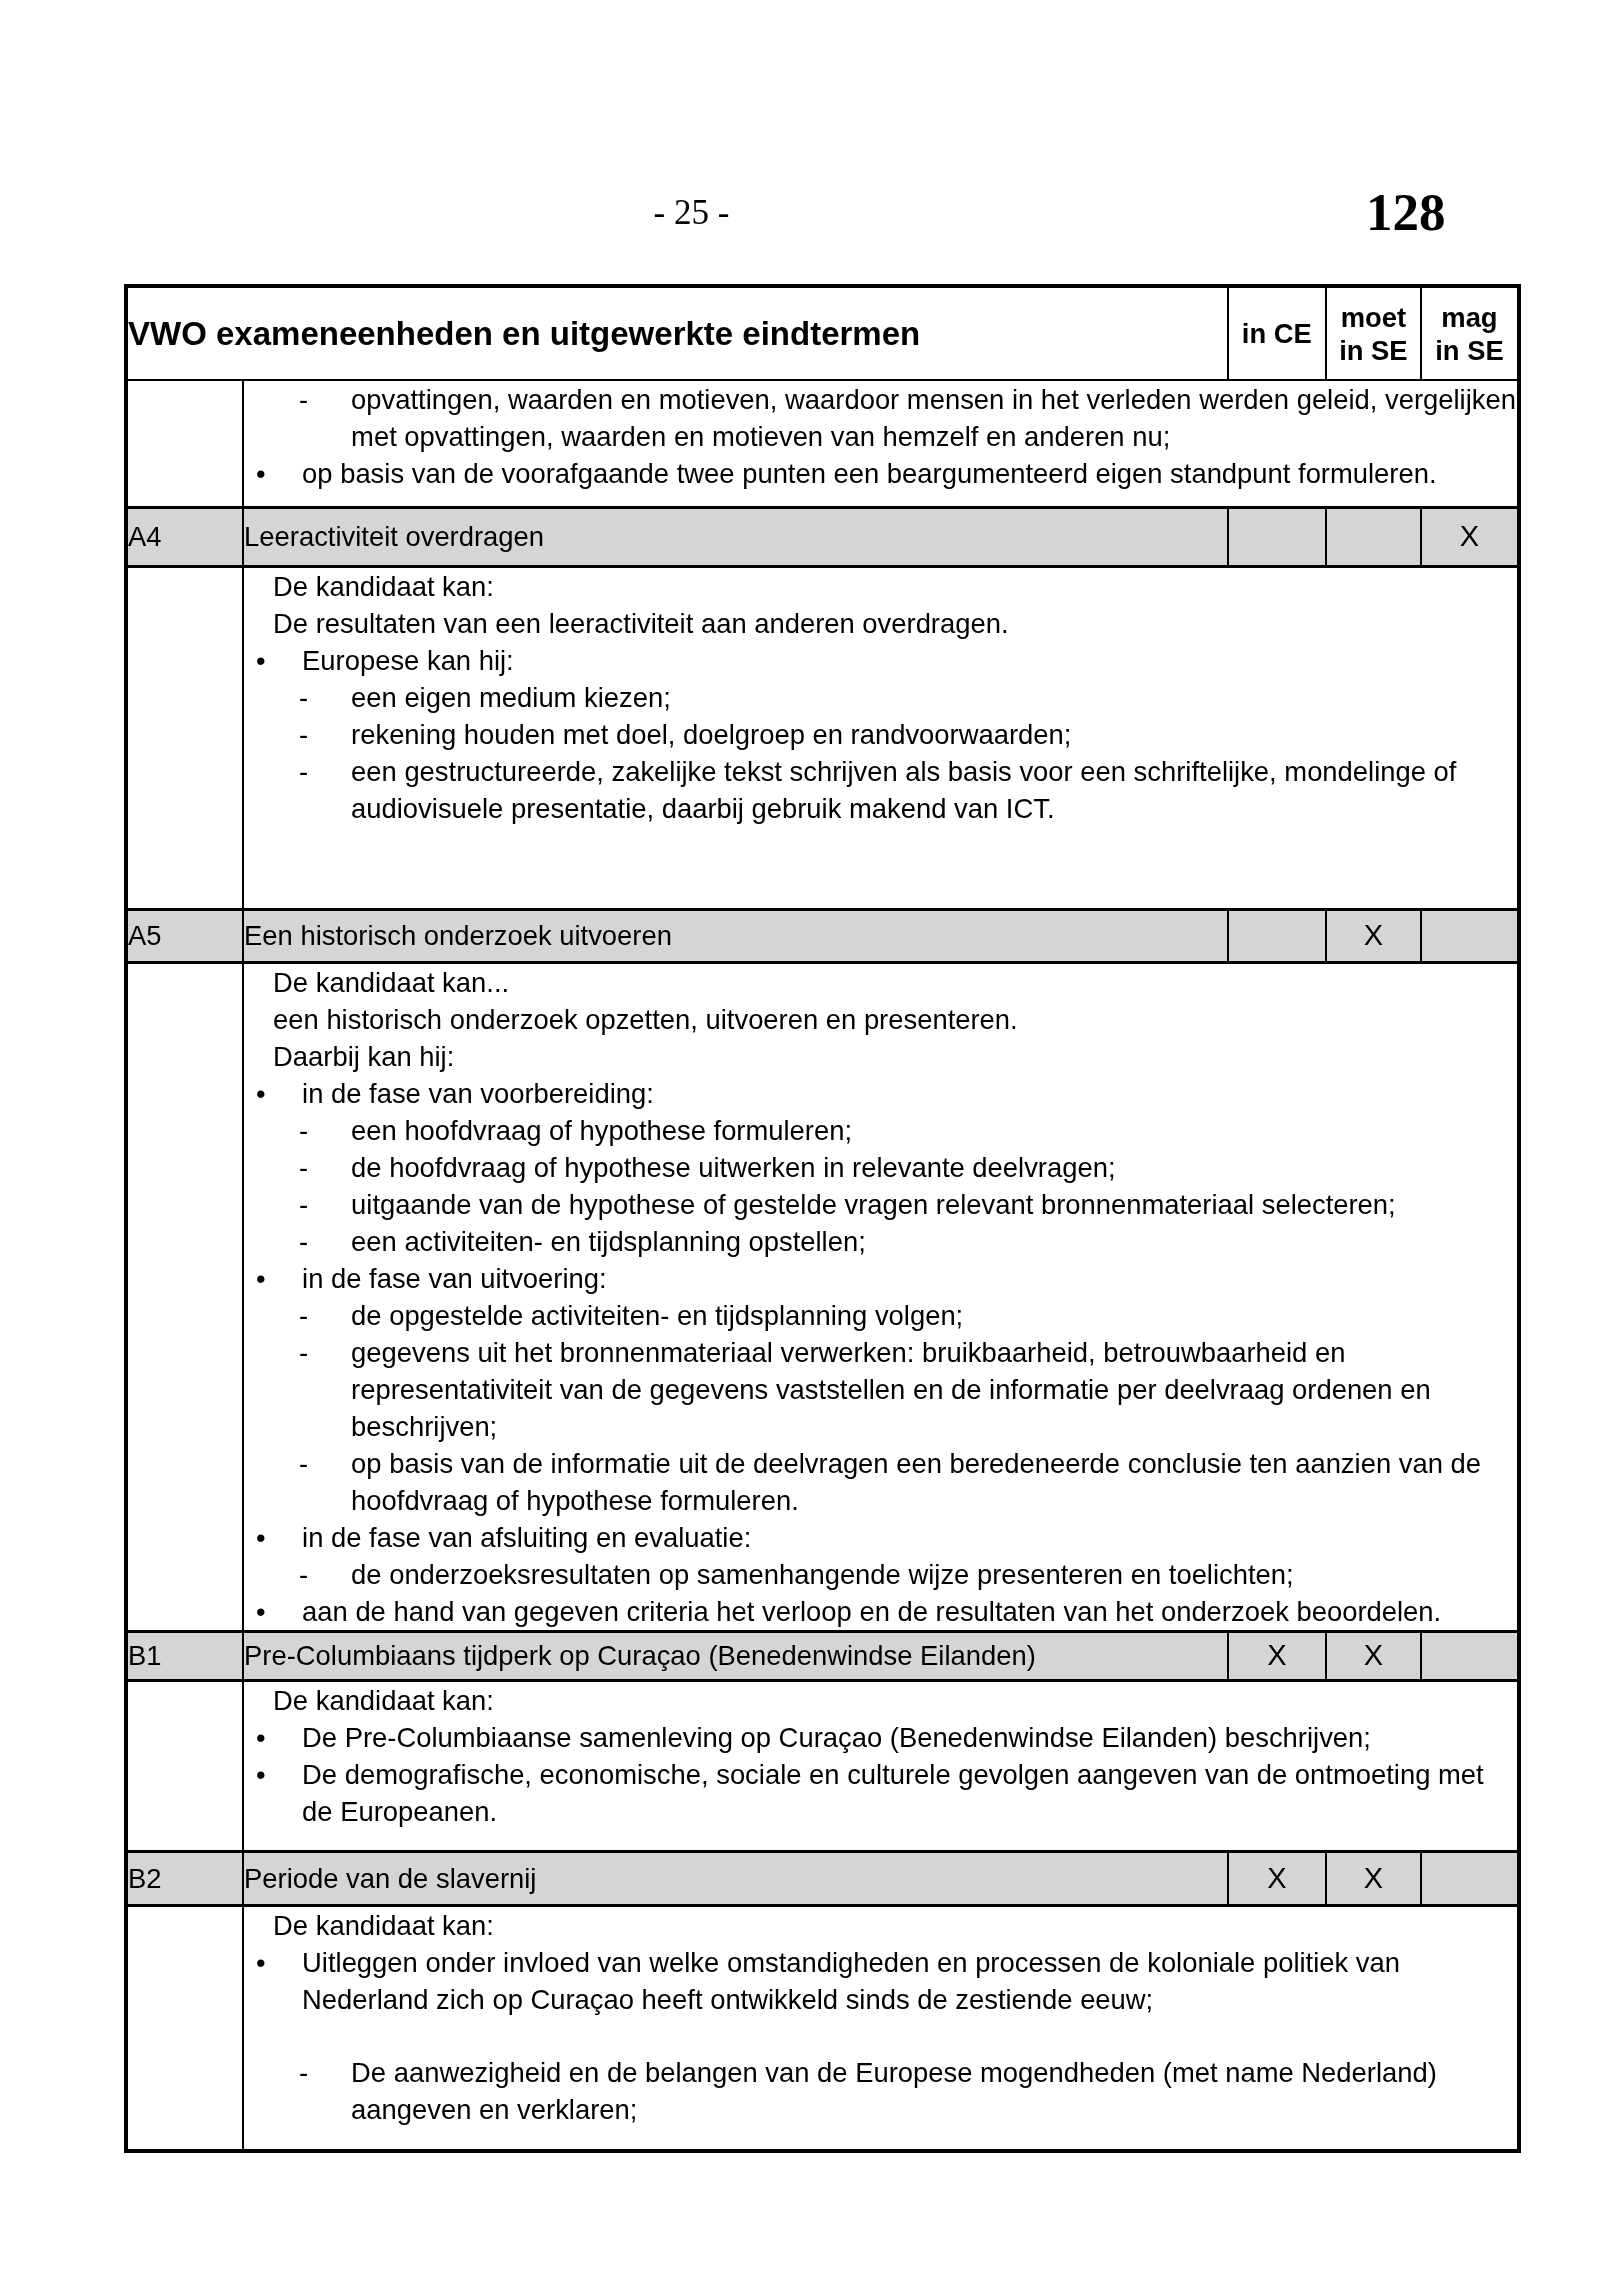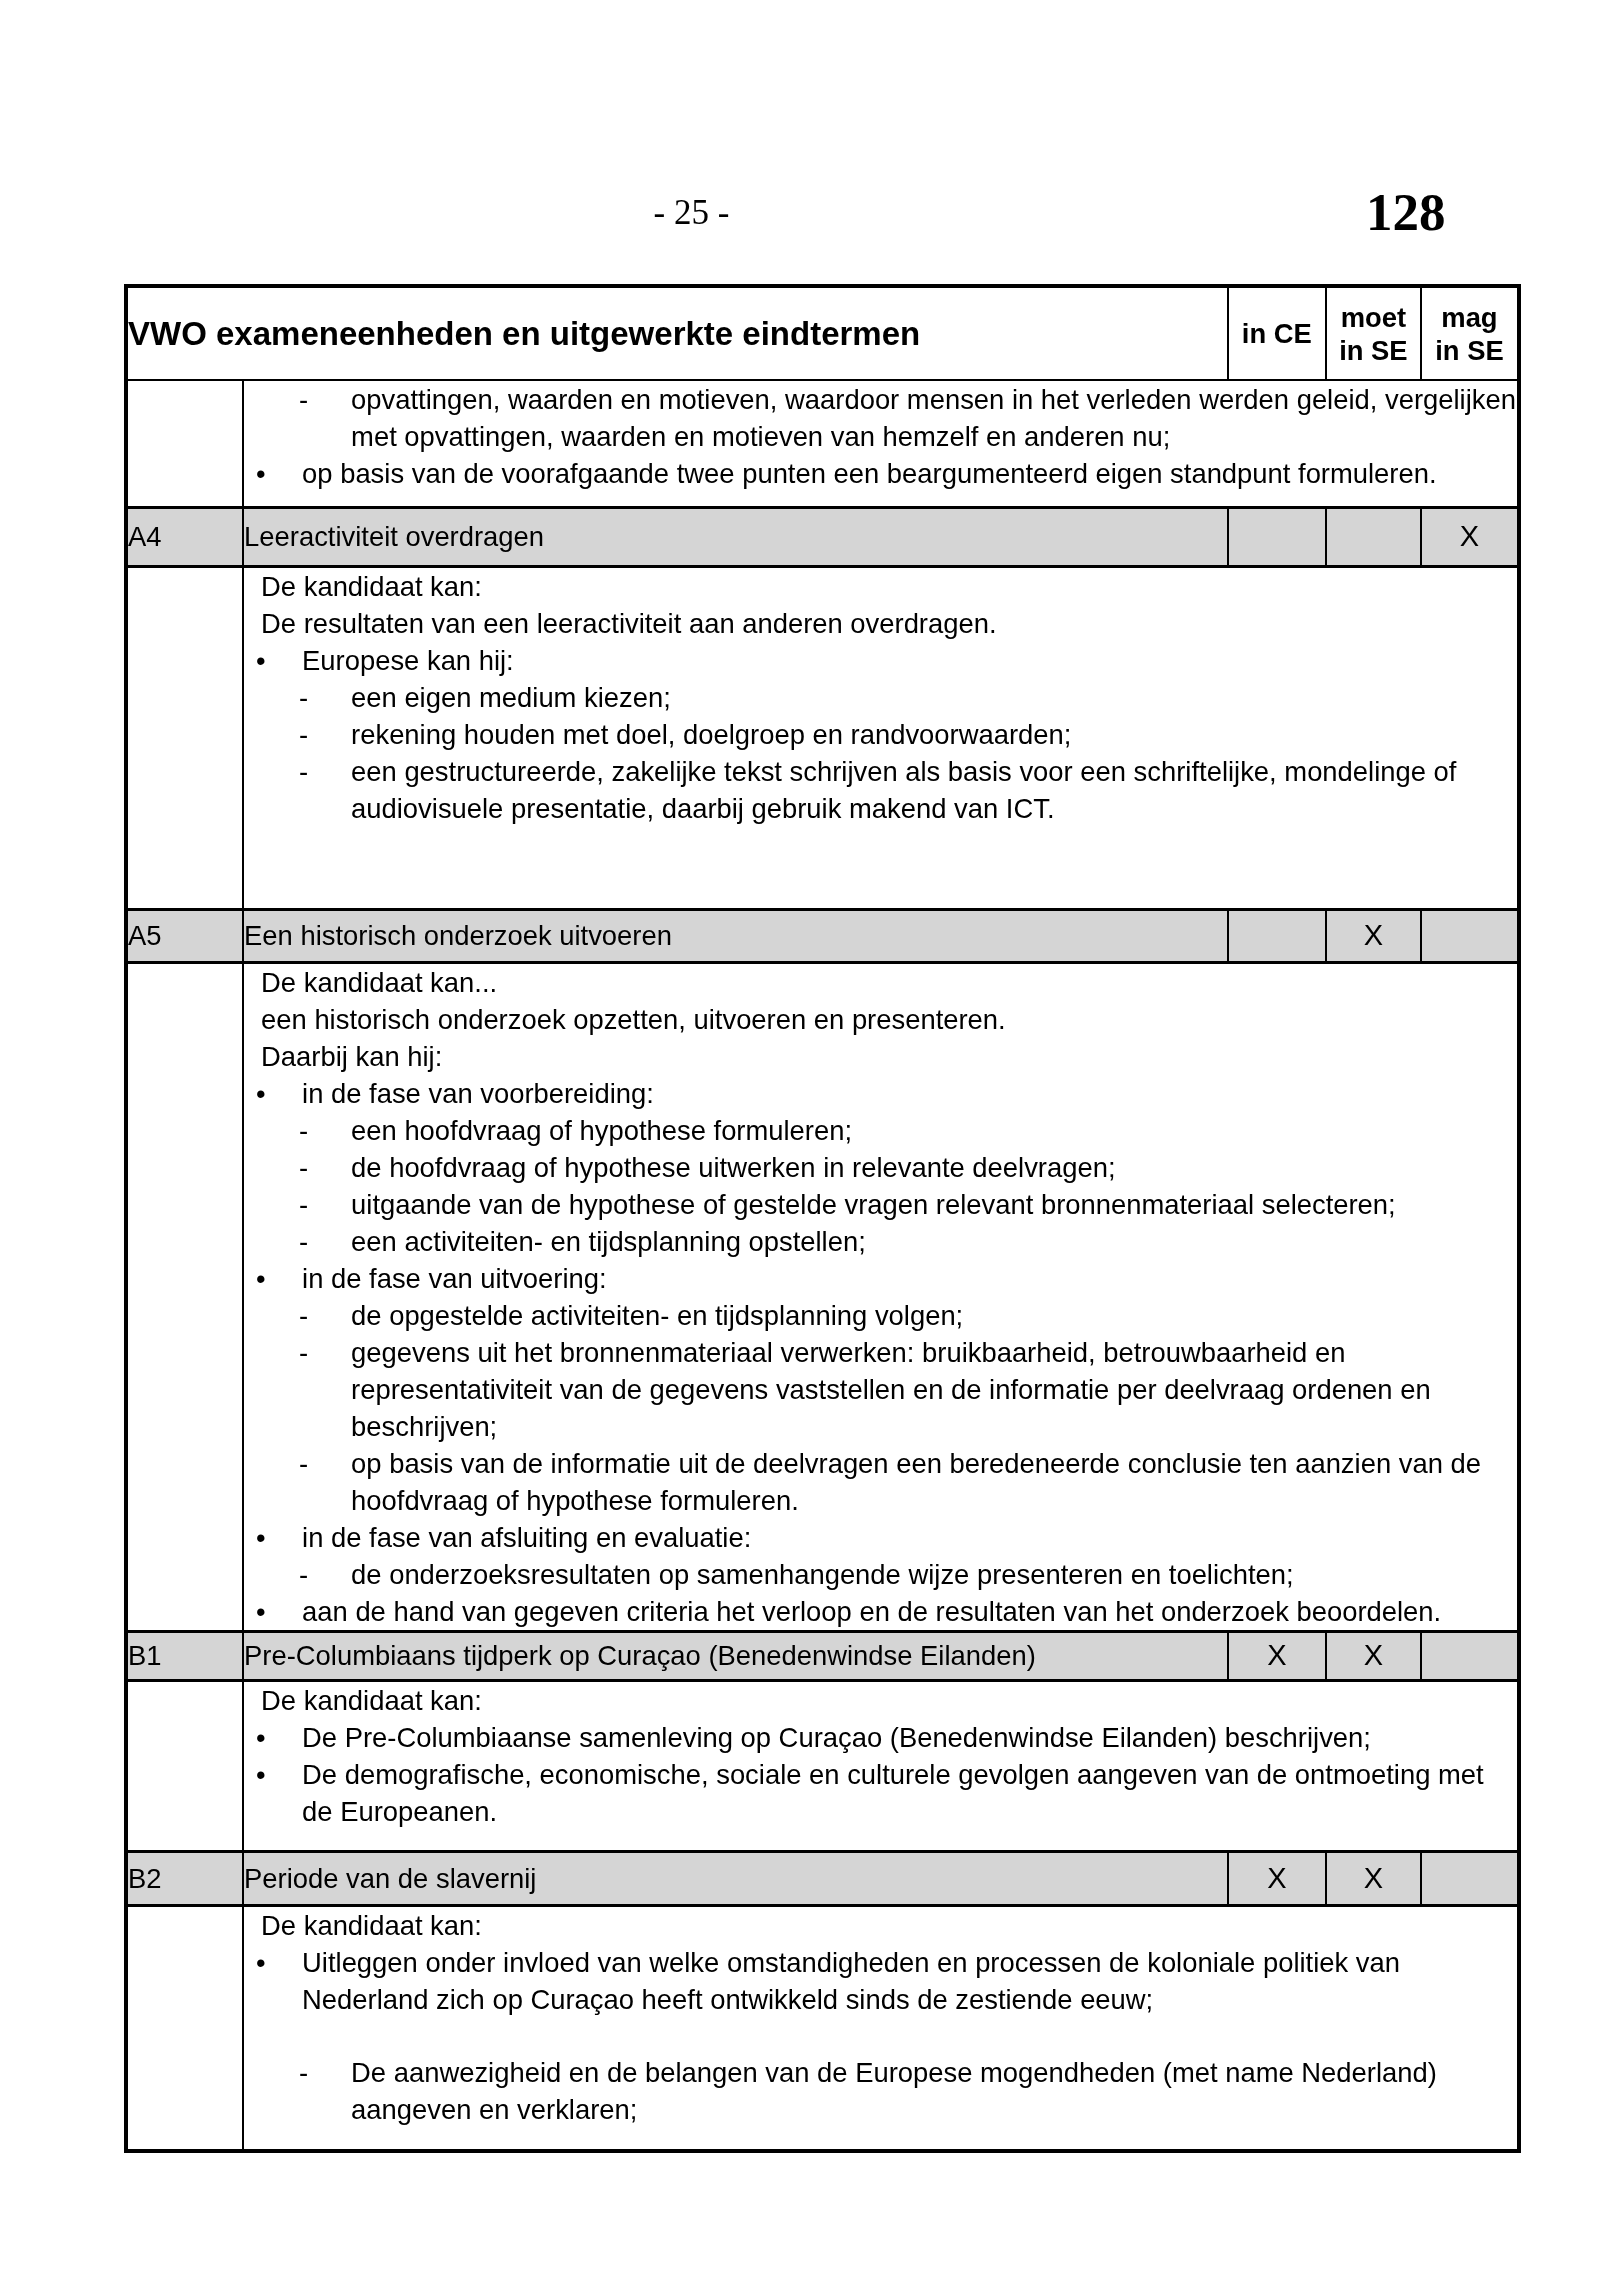--- a/index.html
+++ b/index.html
@@ -70,21 +70,21 @@
   }
   td.mark-cell{
     text-align:center;
     vertical-align:middle;
     font-size:29px;
   }
   tr.content-row td{vertical-align:top;}
   td.content-cell{
     padding:4.9px 14.7px 0 0;
   }
-  .ln{position:relative;padding-left:17px;}
+  .ln{position:relative;padding-left:29px;}
   .ln.bullet{padding-left:58px;}
   .ln.bullet::before{
     content:"\2022";
     position:absolute;left:11.8px;top:0;
   }
   .ln.dash{padding-left:107px;}
   .ln.dash::before{
     content:"-";
     position:absolute;left:55px;top:0;
   }

